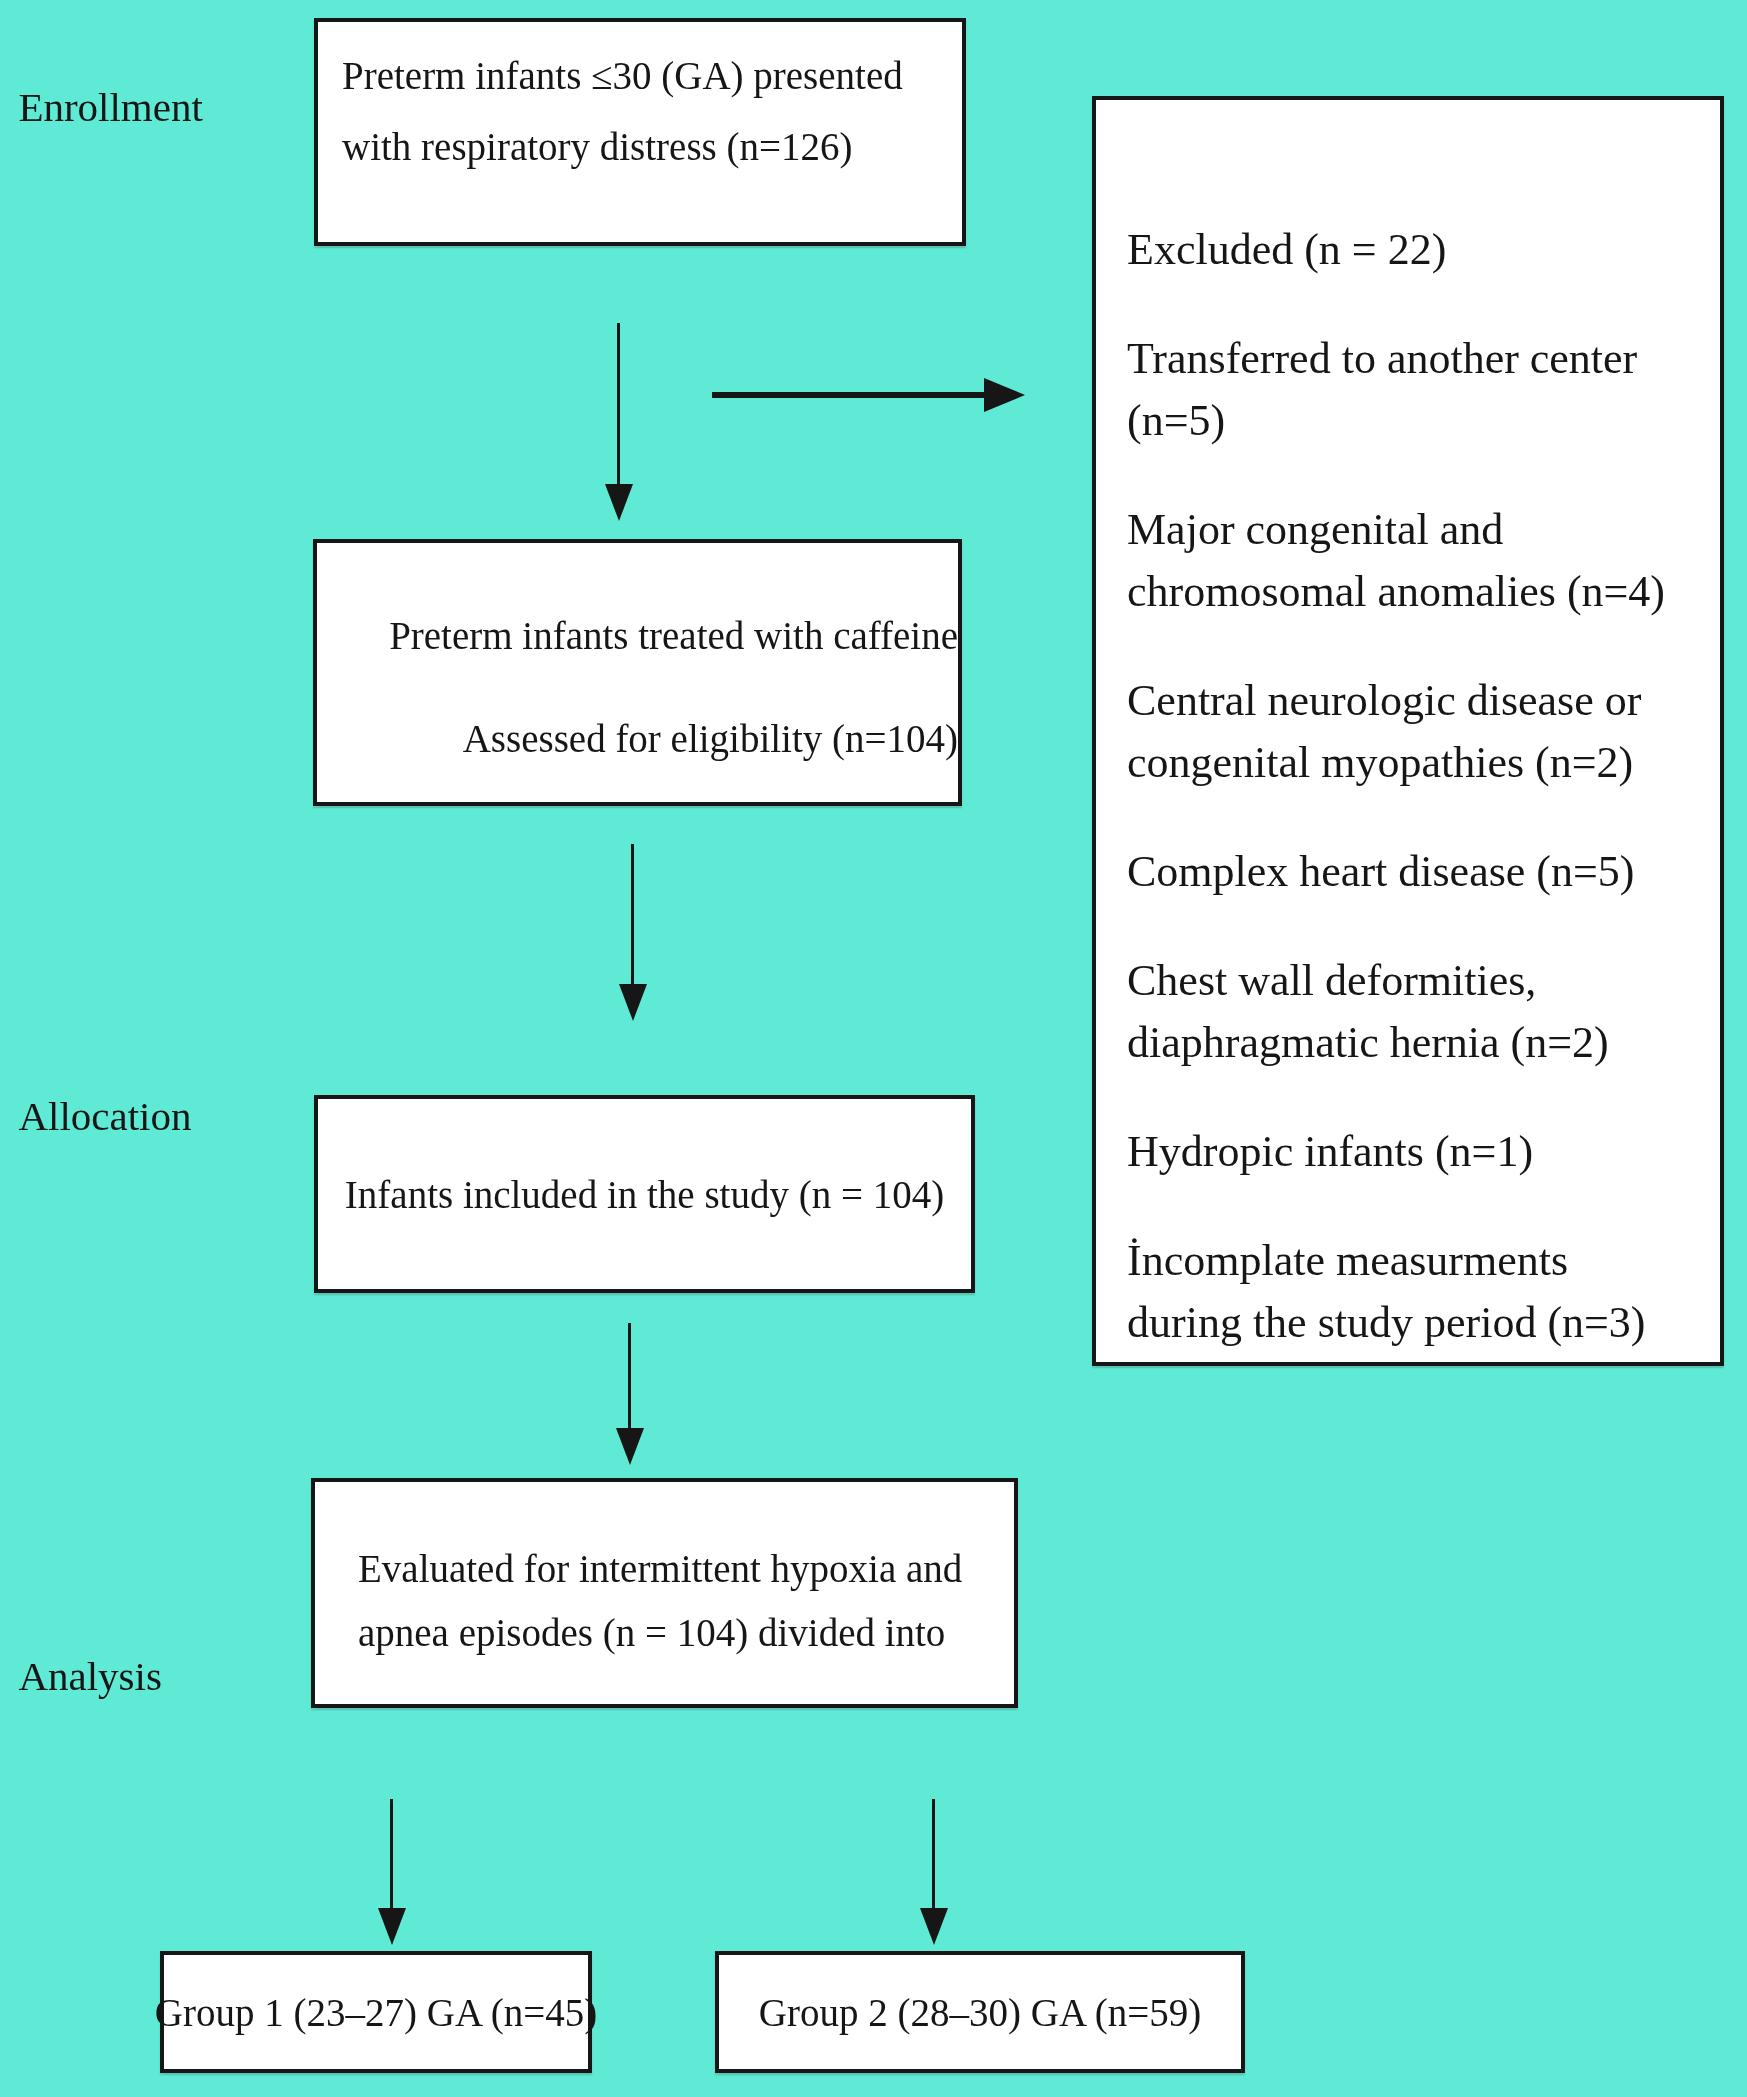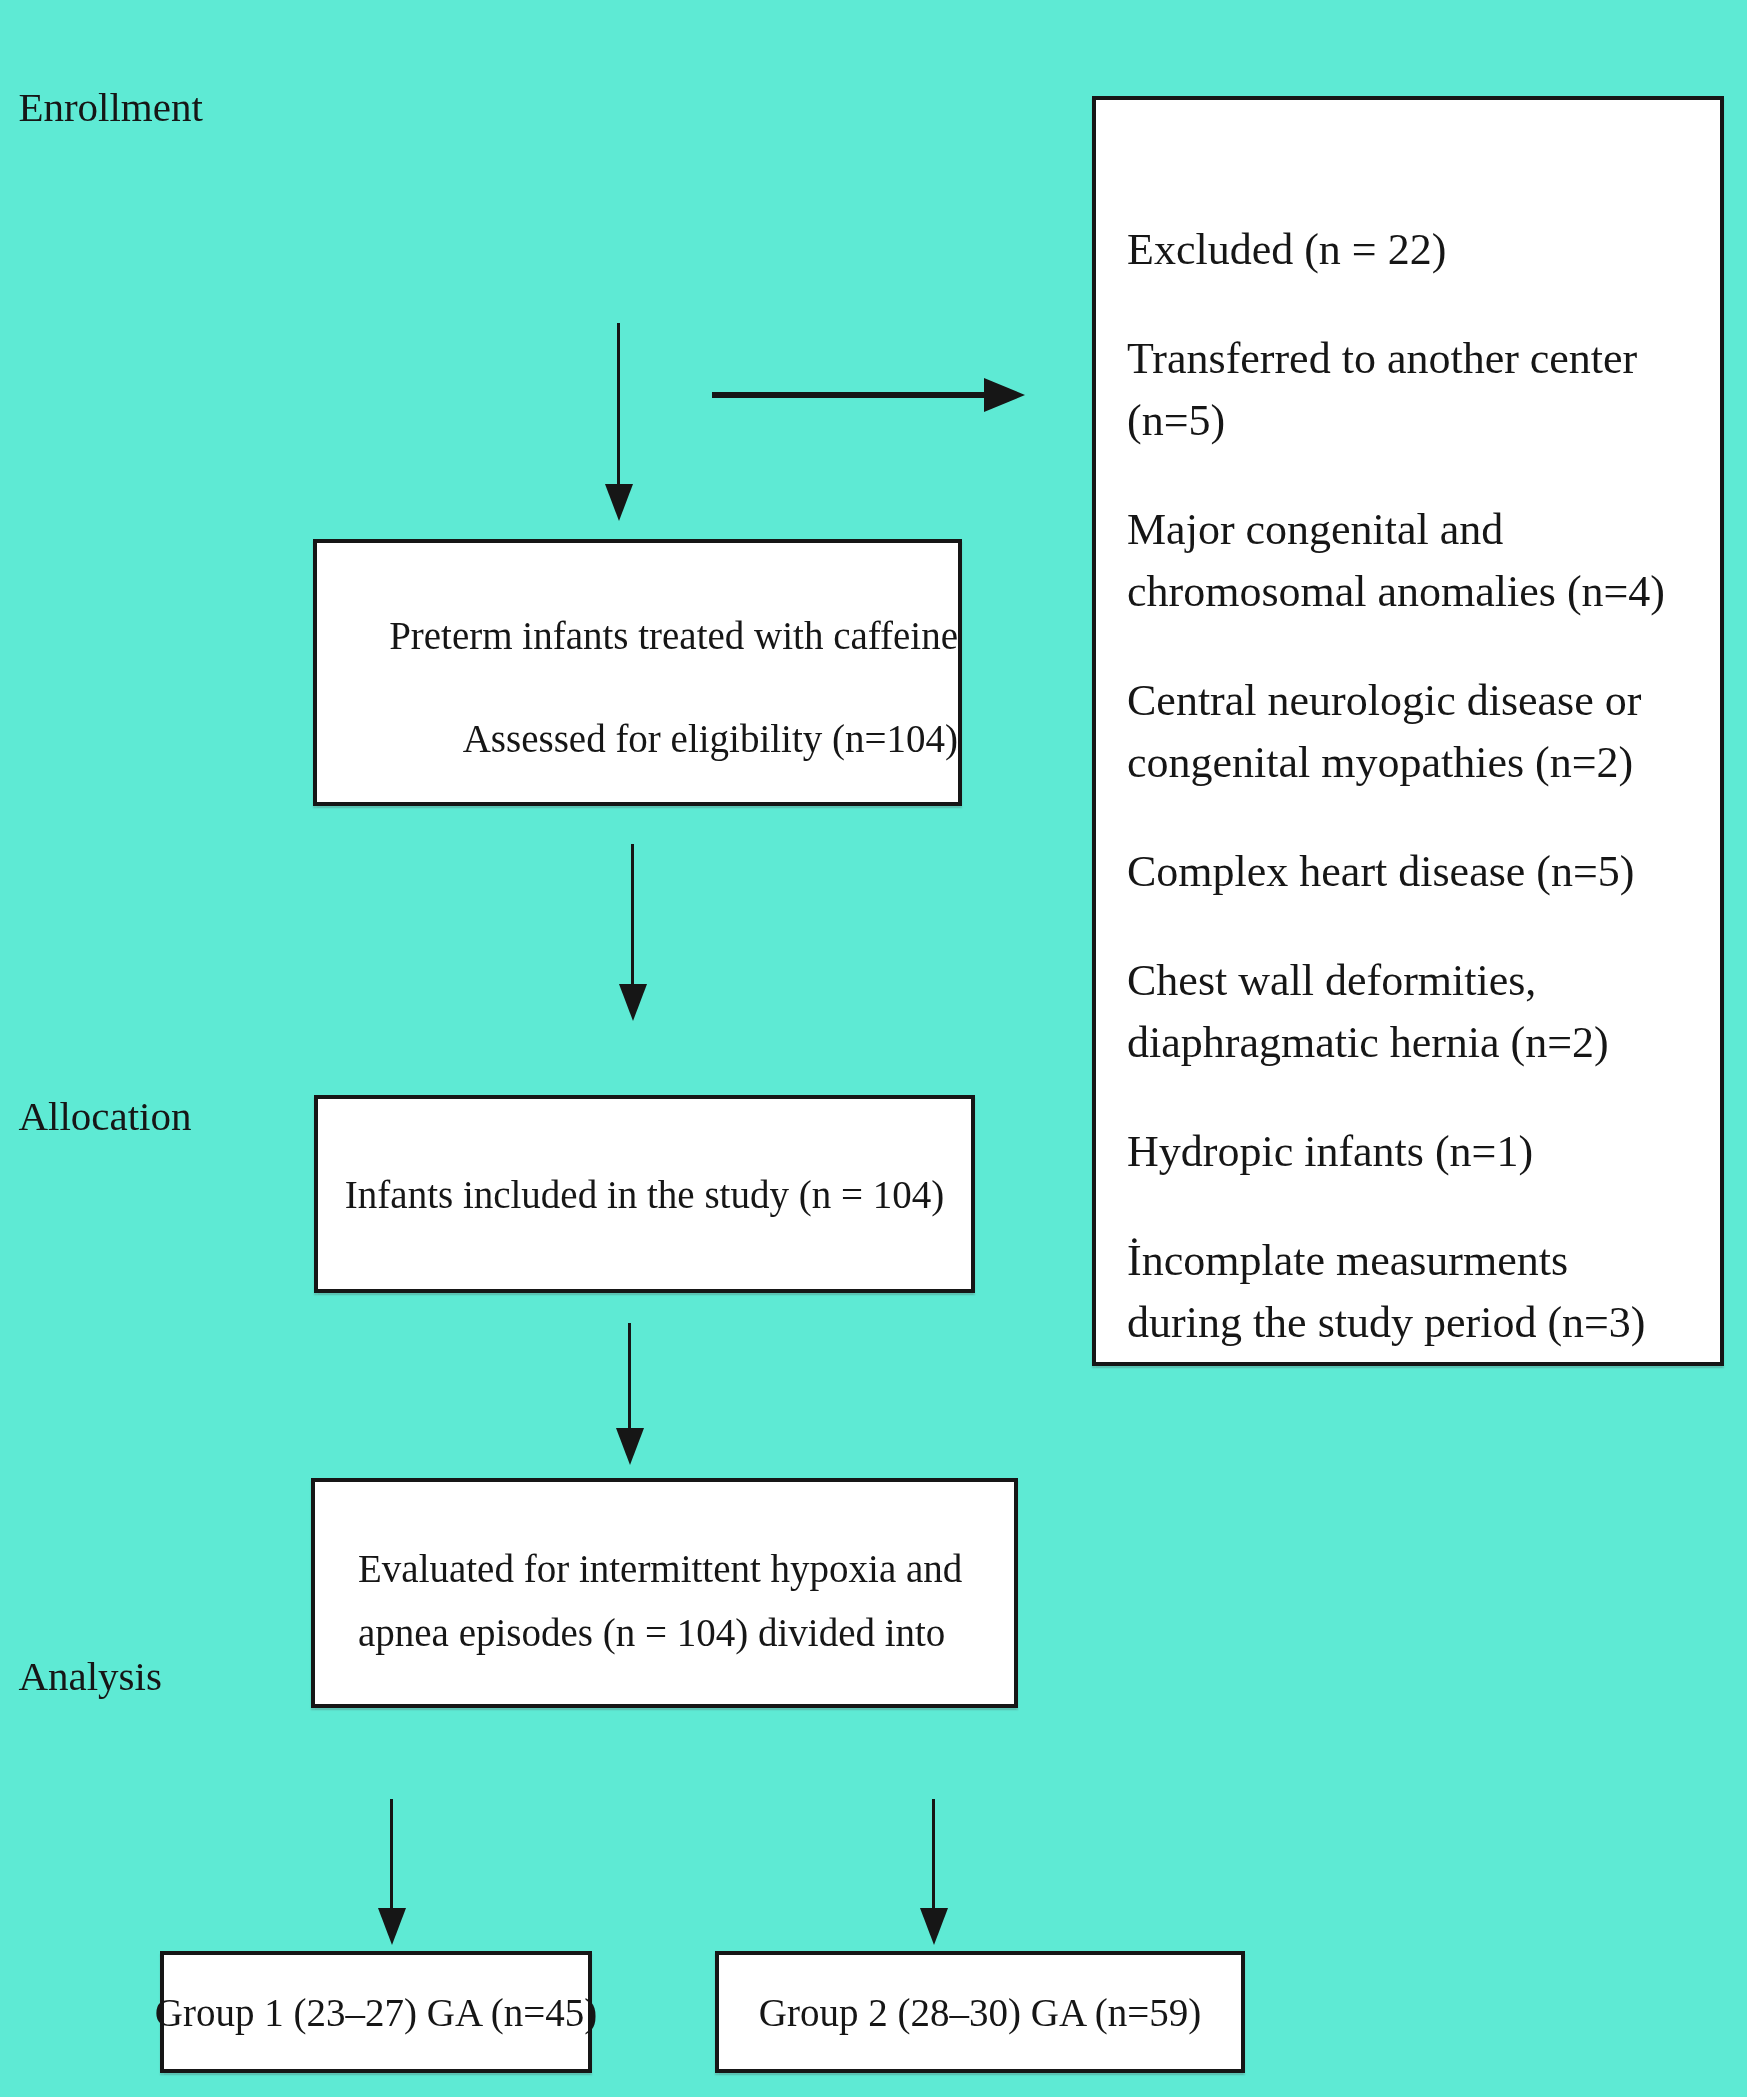--- a/index.html
+++ b/index.html
@@ -117,20 +117,24 @@
 </style>
 </head>
 <body>
 
 <div class="canvas">
 
   <div class="stage-label" style="left:18.4px; top:84px;">Enrollment</div>
   <div class="stage-label" style="left:18.4px; top:1093px;">Allocation</div>
   <div class="stage-label" style="left:18.4px; top:1615px;margin-top:38px;">Analysis</div>
 
+  <div class="box enrollment-box">
+    <div class="box-line">Preterm infants ≤30 (GA) presented</div>
+    <div class="box-line">with respiratory distress (n=126)</div>
+  </div>
 
   <div class="arrow-v arrow1">
     <div class="shaft"></div>
     <div class="head-down"></div>
   </div>
 
   <div class="arrow-h arrow-h1">
     <div class="shaft"></div>
     <div class="head-right"></div>
   </div>

